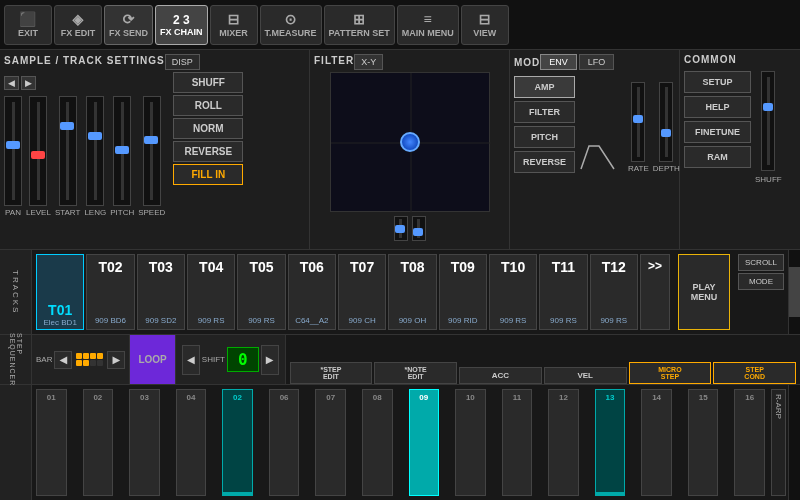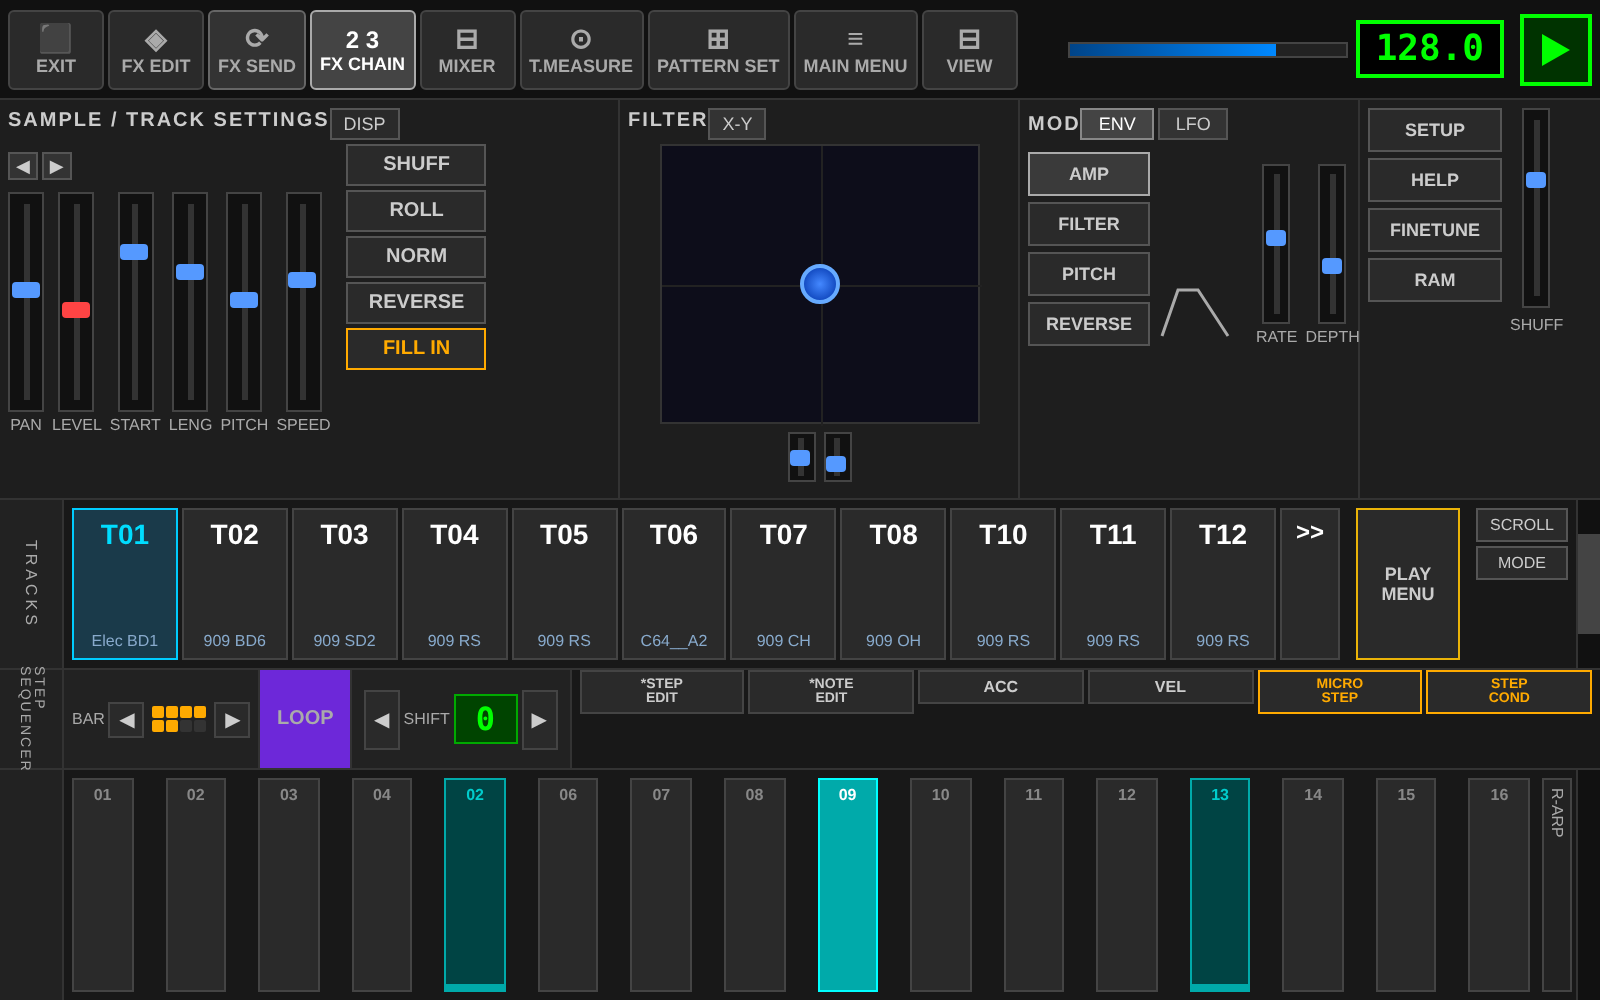--- a/index.html
+++ b/index.html
@@ -388,21 +388,21 @@
     .track-num {
       font-size: 14px;
       font-weight: bold;
       color: #fff;
     }
     .track-name {
       font-size: 8px;
       color: #88aacc;
       text-align: center;
     }
-    .track-cell.active .track-num { color: #00ddff; }
+    .track-cell.active .track-num { color: #00ddff; margin-top: 43px; }
     .play-menu-btn {
       background: #2a2a2a;
       border: 1px solid #eab308;
       color: #ccc;
       font-size: 9px;
       font-weight: bold;
       padding: 4px 6px;
       cursor: pointer;
       min-width: 52px;
       text-align: center;
@@ -539,21 +539,21 @@
       width: 18px;
       height: 30px;
       display: flex;
       align-items: center;
       justify-content: center;
       cursor: pointer;
     }
     .seq-controls {
       display: flex;
       gap: 2px;
-      align-items: flex-start;
+      align-items: flex-end;
       padding: 0 4px;
       flex: 1;
     }
     .seq-ctrl-btn {
       background: #2a2a2a;
       border: 1px solid #444;
       color: #ccc;
       font-size: 8px;
       font-weight: bold;
       padding: 3px 4px;
@@ -686,31 +686,20 @@
   </div>
   <div class="top-btn">
     <span class="icon">≡</span>
     <span>MAIN MENU</span>
   </div>
   <div class="top-btn">
     <span class="icon">⊟</span>
     <span>VIEW</span>
   </div>
 
-  <div class="bpm-display">
-    <div style="display:flex;align-items:center;gap:4px;">
-      <div class="bpm-progress">
-        <div class="bpm-progress-fill"></div>
-      </div>
-      <div class="bpm-box">128.0</div>
-      <div class="play-btn">
-        <div class="triangle"></div>
-      </div>
-    </div>
-  </div>
 </div>
 
 <div class="middle">
 
   <div class="sample-track">
     <div class="section-header-row">
       <span class="section-title">SAMPLE / TRACK SETTINGS</span>
       <button class="disp-btn">DISP</button>
     </div>
     <div class="sample-controls">
@@ -849,20 +838,23 @@
                 <div class="fader-thumb" style="top:60%;width:10px;left:-4px;"></div>
               </div>
           </div>
           <span class="fader-label">DEPTH</span>
         </div>
       </div>
     </div>
   </div>
 
   <div class="common-section">
+    <div class="section-header-row">
+      <span class="section-title">COMMON</span>
+    </div>
     <div class="common-body">
       <div class="common-btns">
         <button class="c-btn">SETUP</button>
         <button class="c-btn">HELP</button>
         <button class="c-btn">FINETUNE</button>
         <button class="c-btn">RAM</button>
       </div>
       <div style="display:flex;flex-direction:column;gap:4px;align-items:center;margin-left:4px;">
         <div class="fader" style="height:100px;width:14px;">
           <div class="fader-track" style="height:90%;">
@@ -906,20 +898,24 @@
       <span class="track-num">T06</span>
       <span class="track-name">C64__A2</span>
     </div>
         <div class="track-cell">
       <span class="track-num">T07</span>
       <span class="track-name">909 CH</span>
     </div>
         <div class="track-cell">
       <span class="track-num">T08</span>
       <span class="track-name">909 OH</span>
+    </div>
+        <div class="track-cell">
+      <span class="track-num">T09</span>
+      <span class="track-name">909 RID</span>
     </div>
         <div class="track-cell">
       <span class="track-num">T10</span>
       <span class="track-name">909 RS</span>
     </div>
         <div class="track-cell">
       <span class="track-num">T11</span>
       <span class="track-name">909 RS</span>
     </div>
         <div class="track-cell">

